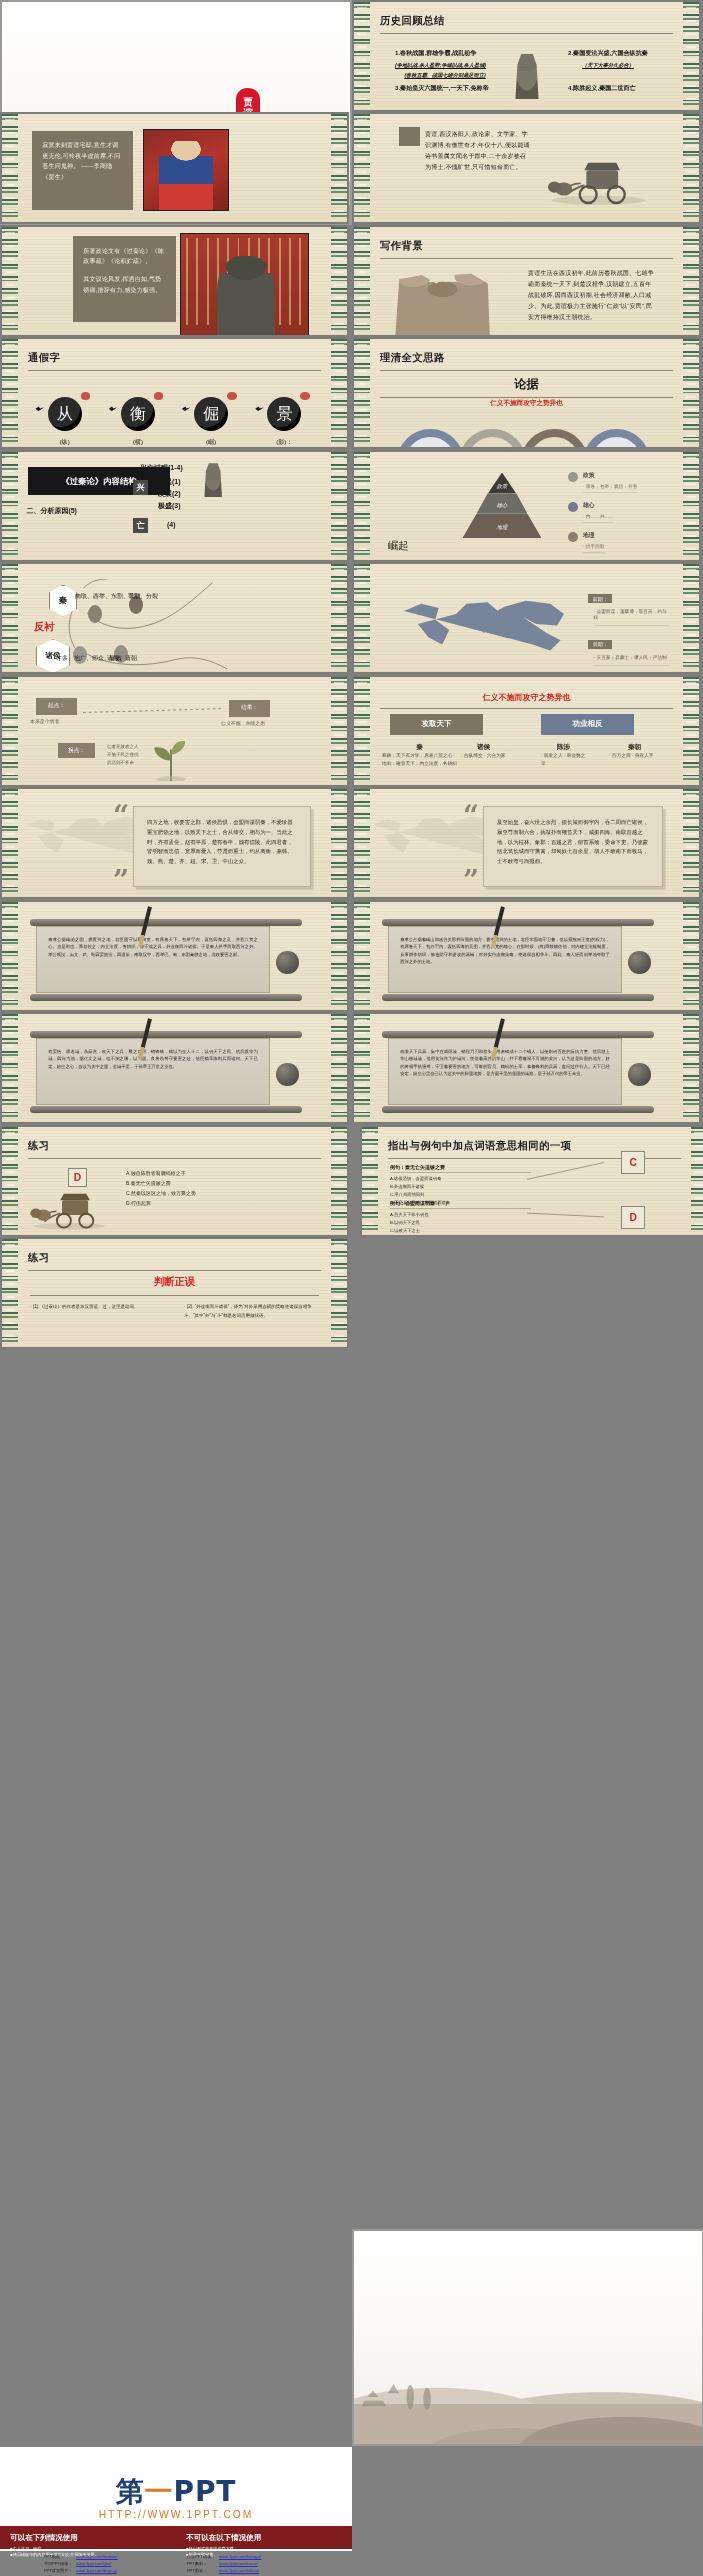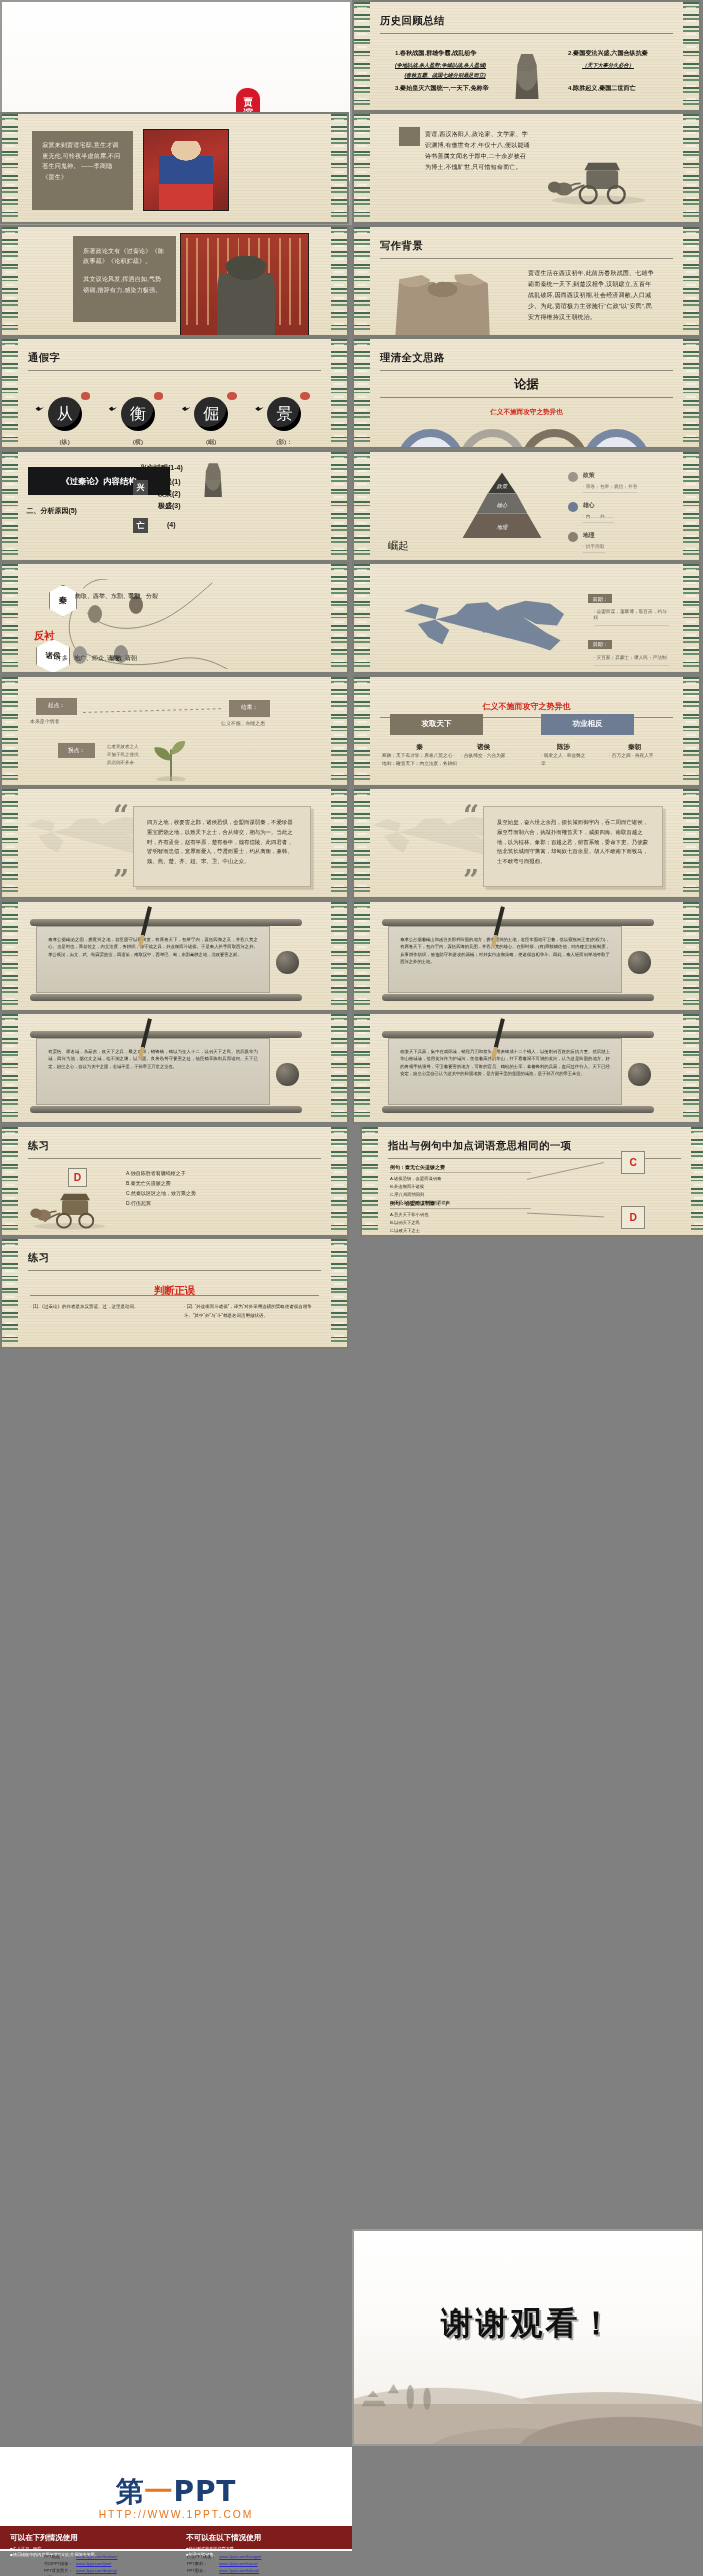--- a/index.html
+++ b/index.html
@@ -74,21 +74,21 @@
     background:#d6172a; border-radius:11.2px 11.2px 3.7px 3.7px;
     color:#fff; font-size:9.4px; font-weight:bold; line-height:1.15;
     display:flex; flex-direction:column; align-items:center; justify-content:center;
   }
   .site-line {
     position:absolute; left:0; right:0; bottom:36px; text-align:center;
     font-size:12.2px; font-weight:bold; color:#2b2b2b; letter-spacing:0.5px;
   }
 
   
-  .red { color:#d4251b;margin-top:9px; }
+  .red { color:#d4251b; }
   .cn { font-family:"DejaVu Sans",sans-serif; }
 
   
   .hist-item { position:absolute; font-size:6.1px; font-weight:bold; color:#15150f; }
   .hist-sub { font-size:5.2px; font-style:italic; font-weight:bold; text-decoration:underline;
               color:#15150f; margin-top:3.7px; white-space:nowrap;}
   .bell { position:absolute; width:32px; height:45px;
     background:radial-gradient(ellipse at 50% 35%, #6d685c 0 48%, #4a463d 52% 100%);
     clip-path:polygon(32% 0,68% 0,80% 24%,86% 100%,14% 100%,20% 24%);
     opacity:.88;}
@@ -693,21 +693,20 @@
     <div class="trees">
       <svg width="112" height="43" viewBox="0 0 120 46">
         <g fill="#8d8376" opacity=".8">
           <path d="M16 46V22M10 30l6-7 6 7M4 40h26l-3-6H7z"></path>
           <path d="M38 46V16M32 26l6-10 6 10"></path>
           <ellipse cx="56" cy="30" rx="4" ry="13"></ellipse>
           <ellipse cx="74" cy="32" rx="4" ry="12"></ellipse>
         </g>
       </svg>
     </div>
-    <div class="thanks-txt">谢谢观看！</div>
   </div>
 
   <div id="brand">
     <div class="brand-logo"><span>第</span><em>一</em><span>PPT</span></div>
     <div class="brand-url">HTTP://WWW.1PPT.COM</div>
     <div class="lic">
       <div class="col" style="left:0;width:50%;">
         <h4>可以在下列情况使用</h4>
         <li>■<span>个人学习、研究。</span></li>
         <li>■<span>拷贝模板中的内容用于其它幻灯片母版中使用。</span></li>

